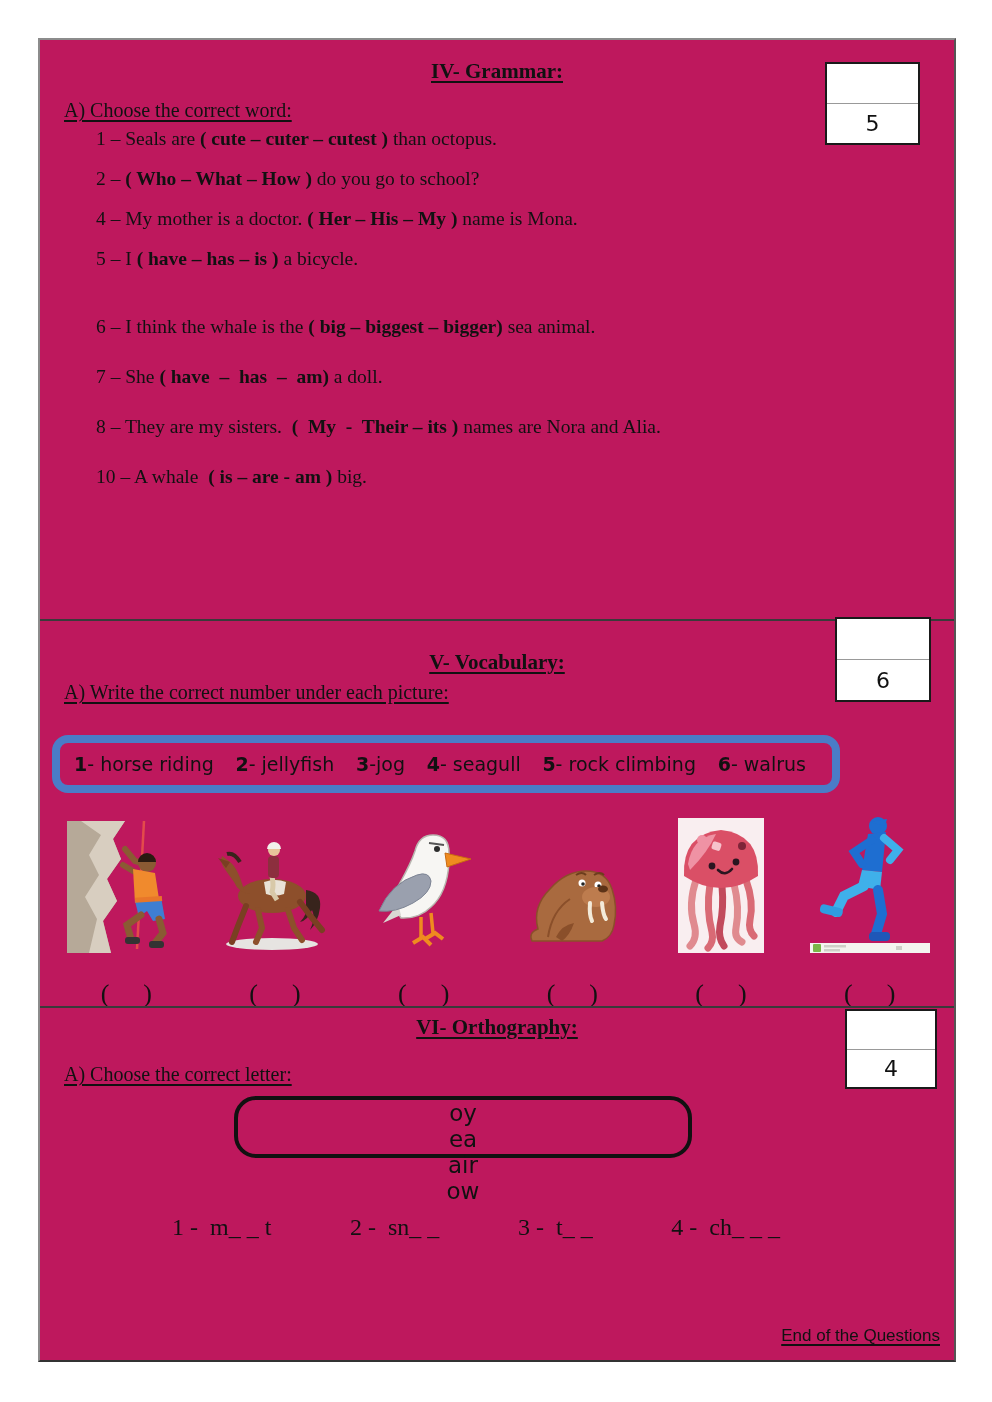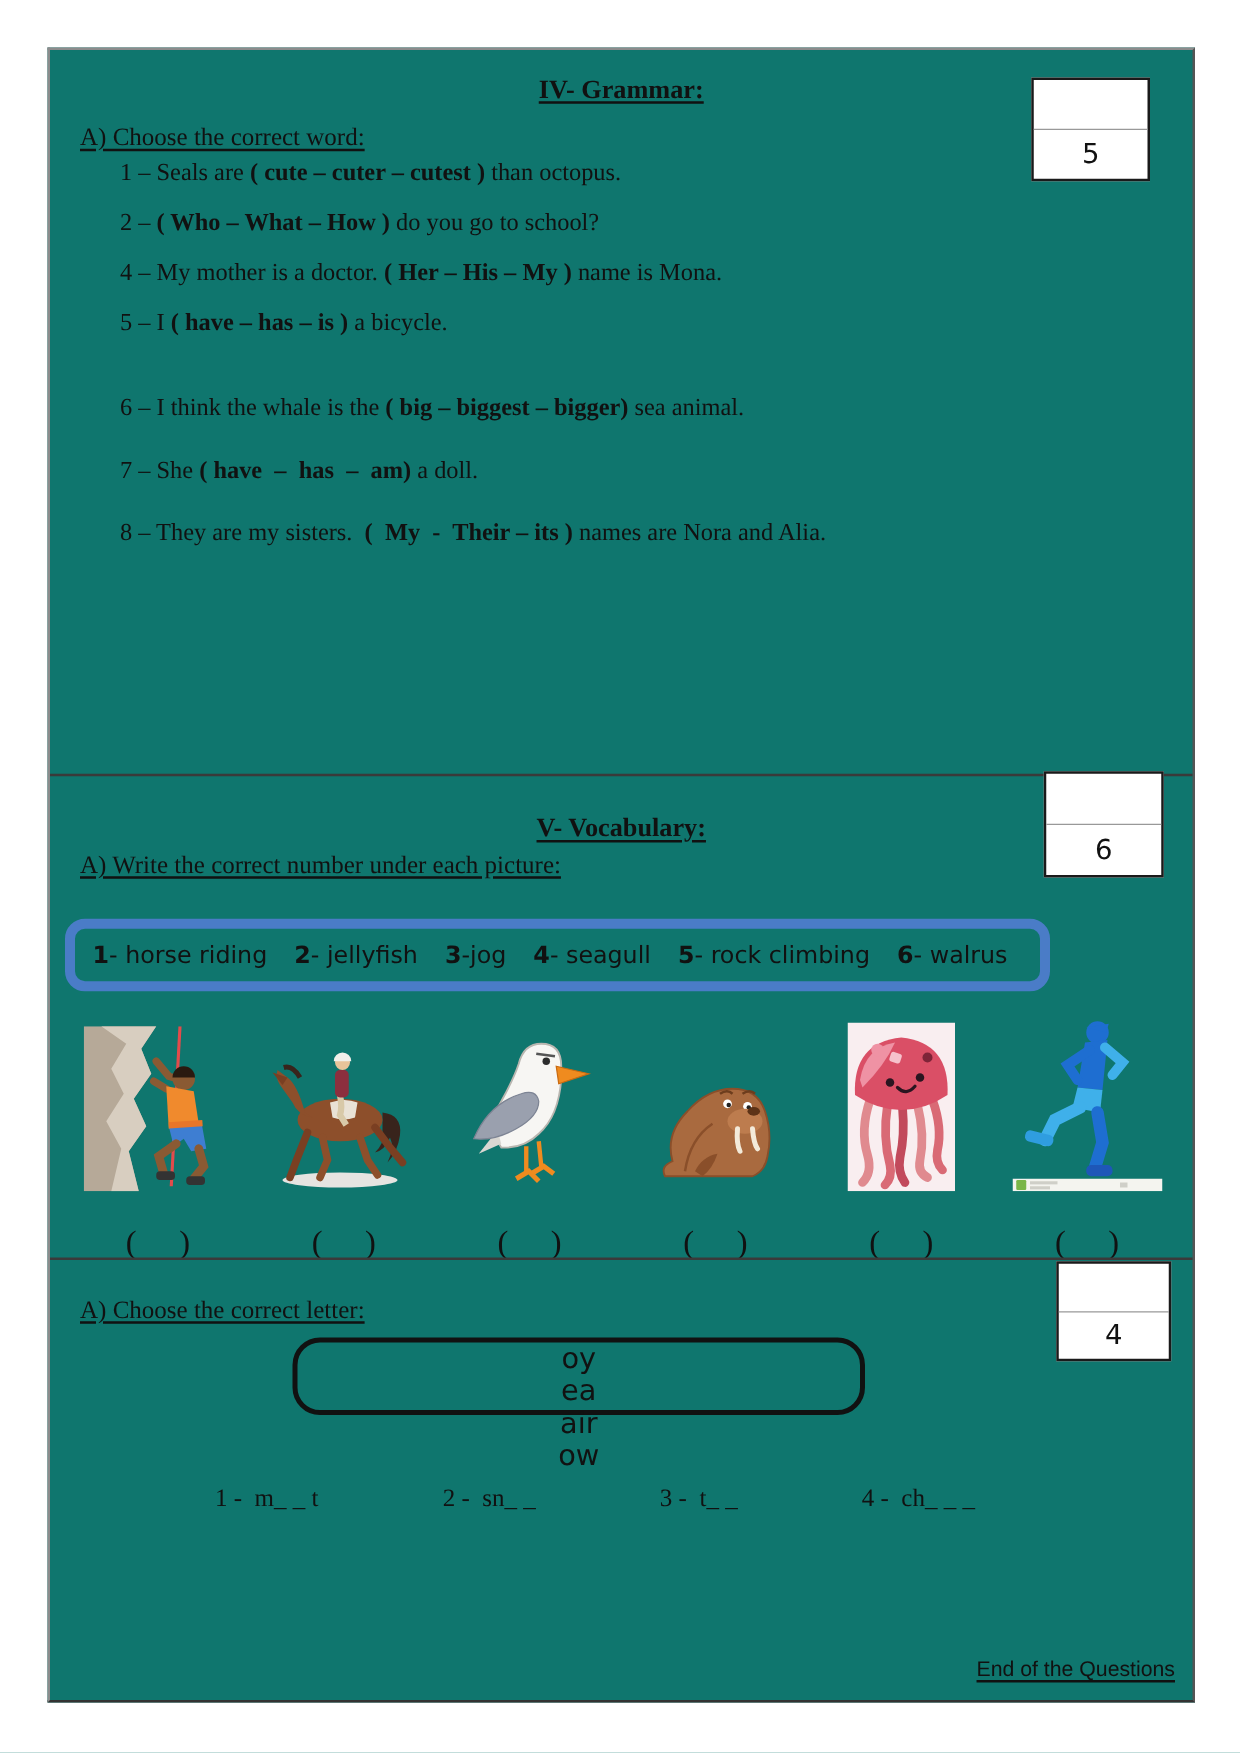--- a/index.html
+++ b/index.html
@@ -7,21 +7,21 @@
   body {
     width: 992px; height: 1402px;
     font-family: "Liberation Serif", serif;
     color: #111;
     position: relative;
   }
   .page {
     position: absolute;
     left: 38px; top: 38px;
     width: 918px; height: 1324px;
-    background: #0f766e;
+    background: #be185d;
     border: 2px solid #8c8c8c;
     border-right-color: #555;
     border-bottom-color: #333;
   }
   
   .sec { position: relative; padding: 0 24px; }
   .sec-grammar { height: 579px; padding-top: 18px; }
   .sec-vocab   { height: 387px; padding-top: 28px; border-top: 2px solid #3a3a3a; }
   .sec-ortho   { height: 356px; padding-top: 6px;  border-top: 2px solid #3a3a3a; }
 
@@ -121,21 +121,21 @@
     justify-content: space-between;
     padding: 0 44px;
     font-family: "DejaVu Sans", sans-serif;
     font-size: 23px;
   }
   .fillins-row {
     margin-top: 56px;
     display: flex;
     justify-content: space-between;
     padding: 0 150px 0 108px;
-    font-size: 20px;
+    font-size: 24px;
     white-space: pre-wrap;
   }
 
   
   .end-note {
     position: absolute;
     right: 14px;
     top: 1286px;
     font-family: "Liberation Sans", sans-serif;
     font-weight: normal;
@@ -155,20 +155,21 @@
     <div class="subtitle">A) Choose the correct word:</div>
 
     <div class="q-list">
       <div class="q"><span>1 – Seals are </span><b>( cute – cuter – cutest )</b><span> than octopus.</span></div>
       <div class="q"><span>2 – </span><b>( Who – What – How )</b><span> do you go to school?</span></div>
       <div class="q"><span>4 – My mother is a doctor. </span><b>( Her – His – My )</b><span> name is Mona.</span></div>
       <div class="q"><span>5 – I </span><b>( have – has – is )</b><span> a bicycle.</span></div>
       <div class="q sp first-sp"><span>6 – I think the whale is the </span><b>( big – biggest – bigger)</b><span> sea animal.</span></div>
       <div class="q sp"><span>7 – She </span><b>( have  –  has  –  am)</b><span> a doll.</span></div>
       <div class="q sp"><span>8 – They are my sisters.  </span><b>(  My  -  Their – its )</b><span> names are Nora and Alia.</span></div>
+      <div class="q sp"><span>10 – A whale  </span><b>( is – are - am )</b><span> big.</span></div>
     </div>
   </div>
 
   <div class="sec sec-vocab">
     <div class="sec-title">V- Vocabulary:</div>
     <div class="subtitle">A) Write the correct number under each picture:</div>
 
     <div class="word-bank" style="border-color: rgb(74, 124, 199);">
       <span><span class="wb-num">1</span><span>- horse riding</span></span>
       <span><span class="wb-num">2</span><span>- jellyfish</span></span>
@@ -312,20 +313,21 @@
           <span>)</span>
         </div>
       <div class="paren-slot">
           <span>(</span>
           <span>)</span>
         </div>
     </div>
   </div>
 
   <div class="sec sec-ortho">
+    <div class="sec-title">VI- Orthography:</div>
     <div class="subtitle">A) Choose the correct letter:</div>
 
     <div class="letter-box" style="border-color: rgb(17, 17, 17); flex-direction: column;">
       <span>oy</span>
       <span>ea</span>
       <span>air</span>
       <span>ow</span>
     </div>
 
     <div class="fillins-row">

